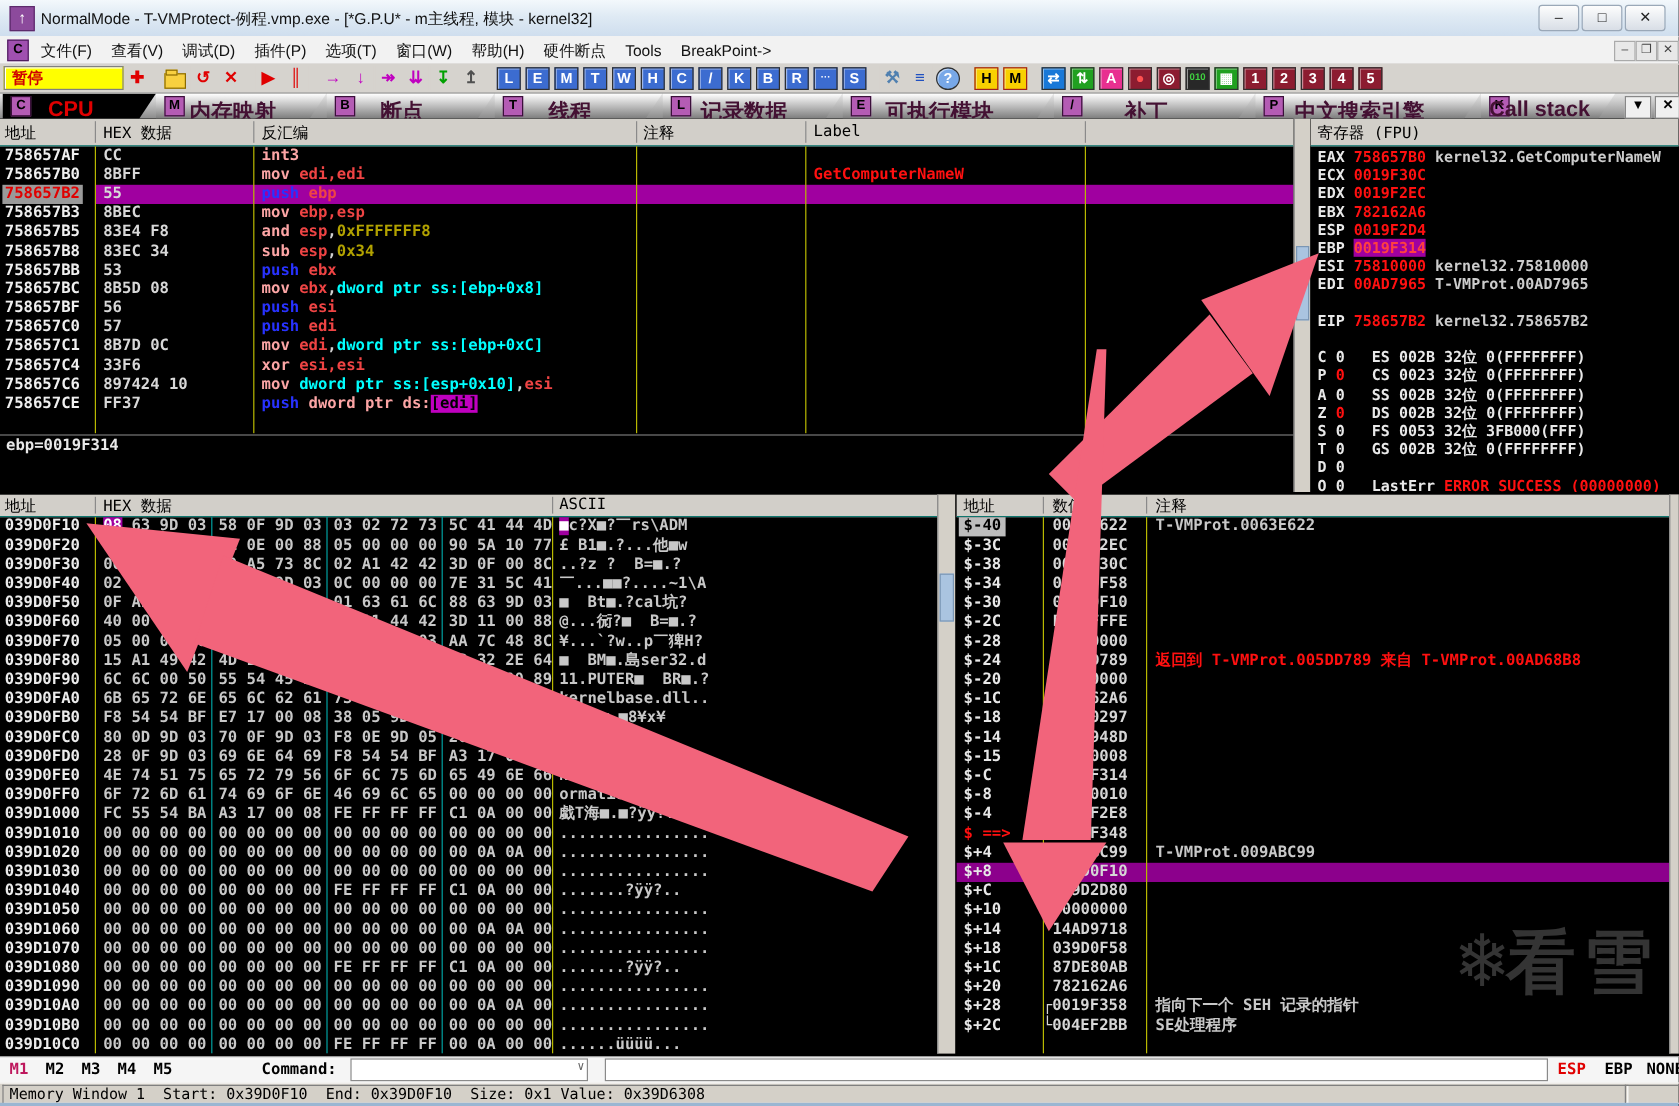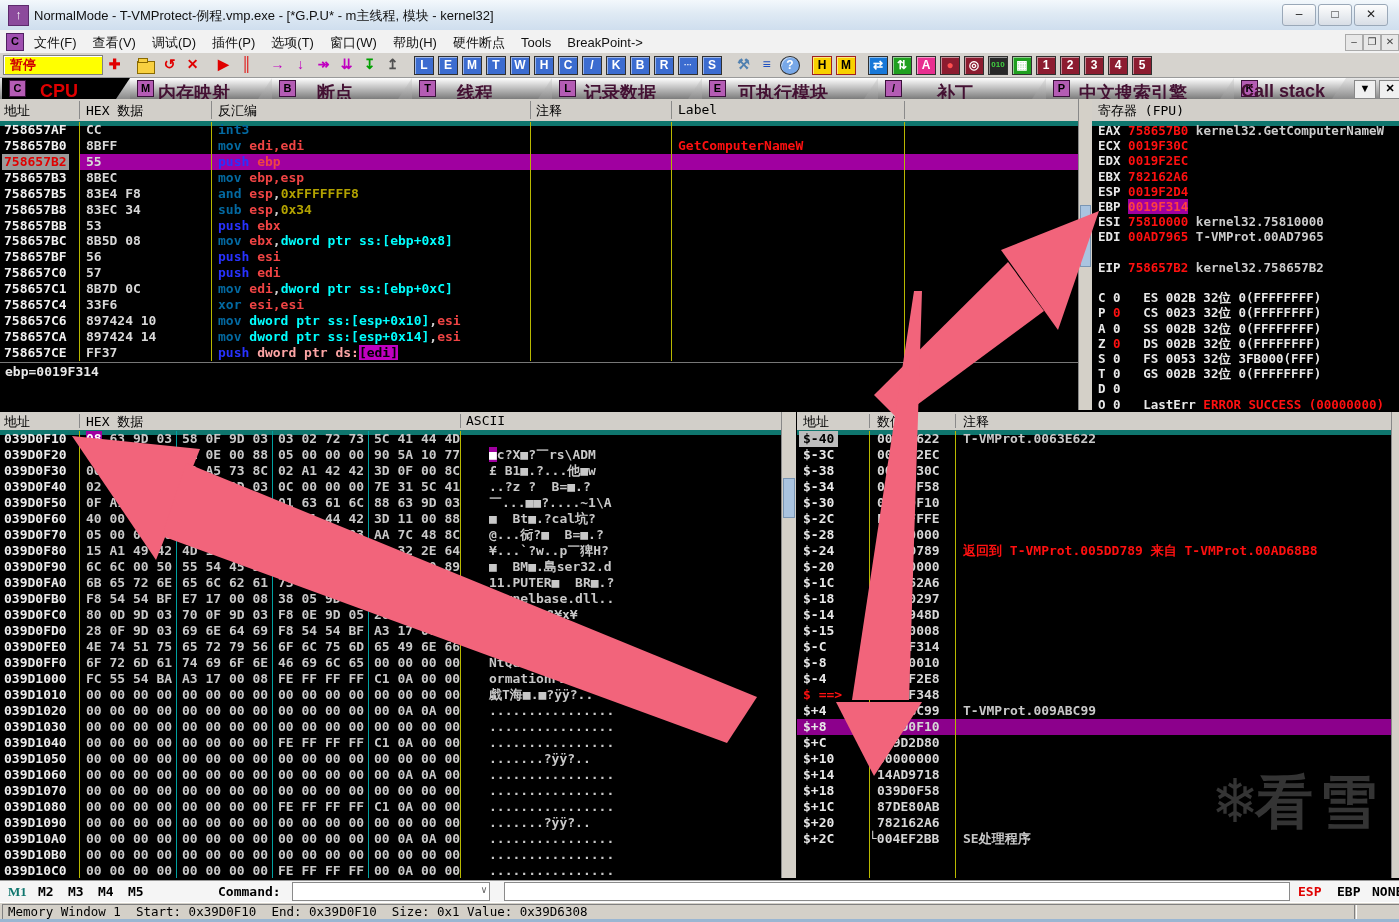--- a/index.html
+++ b/index.html
@@ -40,63 +40,63 @@
     clip-path:polygon(0 0,100% 0,calc(100% - 14px) 100%,0 100%);}
   .tab.active{background:#000;}
   .tab-letter{position:absolute;left:7px;top:2px;width:15px;height:15px;background:#b45cb4;border:1px solid #3a103a;
     color:#000;font-weight:bold;font-size:11px;text-align:center;line-height:14px;}
   .tab-label{position:absolute;left:0;right:14px;top:3px;text-align:center;font-size:18px;font-weight:bold;color:#413;}
   .tab.active .tab-label{color:#e00000;}
   .tab-ctl{position:absolute;top:2px;width:20px;height:17px;background:#f0f0f0;border:1px solid #888;
     text-align:center;line-height:15px;font-size:11px;font-weight:bold;color:#000;}
   
   .pane{position:absolute;background:#000;overflow:hidden;}
-  .phead{position:absolute;left:0;top:0;right:0;height:22px;background:#d2cfc9;border-bottom:5px solid #0f766e;
+  .phead{position:absolute;left:0;top:0;right:0;height:22px;background:#d2cfc9;border-bottom:1px solid #0f766e;
     font-size:13px;color:#000;}
   .phead span{position:absolute;top:3px;}
   .hsep{position:absolute;top:2px;width:1px;height:18px;background:#8a8a8a;}
   .vline-y{position:absolute;width:1px;background:#b8b800;}
   .vline-c{position:absolute;width:1px;background:#00a0a0;}
   .row{position:relative;white-space:pre;}
   
   #disasm .row{height:15.93px;line-height:15.93px;font-size:13px;font-weight:bold;}
   .d-addr{position:absolute;left:4px;color:#f0f0f0;}
   .d-hex{position:absolute;left:86px;color:#d8d8d8;}
   .d-ins{position:absolute;left:218px;}
   .d-label{position:absolute;left:678px;}
   .d-hl{position:absolute;left:80px;right:0;top:0;bottom:0;background:#a000a0;}
   .d-addr.cur{background:#9a9a9a;color:#e00000;padding:0 2px;left:2px;}
-  .t-y{color:#0369a1}.t-b{color:#2832ff}.t-g{color:#ef4444}.t-c{color:#00ffff}
+  .t-y{color:#fca5a5}.t-b{color:#2832ff}.t-g{color:#ef4444}.t-c{color:#00ffff}
   .t-m{color:#fca5a5}.t-o{color:#b2a200}.t-p{color:#d0d0d0}
   .t-mh{background:#c000c0;color:#000}
   #infoline{position:absolute;left:0;top:263px;right:0;height:19px;border-top:1px solid #777;
     color:#e8e8e8;font-size:13px;font-weight:bold;line-height:18px;padding-left:5px;}
   
   #regs-body{position:absolute;left:6px;top:24px;right:0;font-size:12.5px;font-weight:bold;line-height:15.2px;white-space:pre;}
   .rg-n{color:#e8e8e8}.rg-v{color:#ff1010}.rg-t{color:#cccccc}
   .rg-vh{background:#a000a0;color:#ff4040}
   
   .mrow{height:16px;line-height:16px;font-size:13px;font-weight:bold;}
   .m-addr{position:absolute;left:4px;color:#ececec;}
   .dumpg{position:absolute;color:#c8c8c8;}
-  .m-ascii{position:absolute;left:489px;color:#c8c8c8;margin-top:16px;}
+  .m-ascii{position:absolute;left:466px;color:#c8c8c8;}
   .hlb{background:#a000a0;color:#ffffff;}
   .s-addr{position:absolute;left:6px;color:#e8e8e8;}
   .s-val{position:absolute;left:80px;color:#d6d6d6;}
   .s-com{position:absolute;left:166px;color:#c8c8c8;}
   .s-red{color:#ff1010 !important;}
   .s-selA{background:#bdbdbd;color:#000;left:2px;padding:0 4px;}
   .s-hl{position:absolute;left:0;right:0;top:0;bottom:0;background:#8c008c;}
   
   .sb{position:absolute;background:#d4d0c8;border-left:1px solid #888;}
   .sb-thumb{position:absolute;left:1px;right:1px;background:#aac4e0;border:1px solid #7a96b4;}
   
   #mbar{position:absolute;left:0;top:880px;width:1399px;height:22px;background:#f5f5f5;border-top:1px solid #999;}
   .mlab{position:absolute;top:3px;font-size:13px;font-weight:bold;color:#000;}
-  .mlab.red{color:#0f766e;font-family:Liberation Serif, serif;}
+  .mlab.red{color:#be185d;}
   #cmd-label{position:absolute;left:218px;top:3px;font-size:13px;font-weight:bold;color:#000;}
   #cmd-combo{position:absolute;left:292px;top:1px;width:196px;height:17px;background:#fff;border:1px solid #8a8a8a;}
   #cmd-combo .arr{position:absolute;right:2px;top:1px;font-size:10px;color:#666;}
   #cmd-box2{position:absolute;left:504px;top:1px;width:784px;height:17px;background:#fff;border:1px solid #8a8a8a;}
   #esp-ind{position:absolute;left:1298px;top:3px;font-size:13px;font-weight:bold;color:#e00000;}
   #ebp-ind{position:absolute;left:1337px;top:3px;font-size:13px;font-weight:bold;color:#000;}
   #none-ind{position:absolute;left:1372px;top:3px;font-size:13px;font-weight:bold;color:#000;}
   #statusbar{position:absolute;left:0;top:902px;width:1399px;height:17px;background:#d4d0c8;border-top:1px solid #fff;}
   .spanel{position:absolute;top:1px;height:14px;border:1px solid;border-color:#808080 #fff #fff #808080;
     font-size:12.5px;color:#000;line-height:14px;padding-left:5px;white-space:pre;}
@@ -244,21 +244,20 @@
       <div class="row"><span class="d-addr">758657B3</span><span class="d-hex">8BEC</span><span class="d-ins"><span class="t-y">mov </span><span class="t-g">ebp,esp</span></span></div>
       <div class="row"><span class="d-addr">758657B5</span><span class="d-hex">83E4 F8</span><span class="d-ins"><span class="t-y">and </span><span class="t-g">esp</span><span class="t-p">,</span><span class="t-o">0xFFFFFFF8</span></span></div>
       <div class="row"><span class="d-addr">758657B8</span><span class="d-hex">83EC 34</span><span class="d-ins"><span class="t-y">sub </span><span class="t-g">esp</span><span class="t-p">,</span><span class="t-o">0x34</span></span></div>
       <div class="row"><span class="d-addr">758657BB</span><span class="d-hex">53</span><span class="d-ins"><span class="t-b">push </span><span class="t-g">ebx</span></span></div>
       <div class="row"><span class="d-addr">758657BC</span><span class="d-hex">8B5D 08</span><span class="d-ins"><span class="t-y">mov </span><span class="t-g">ebx</span><span class="t-p">,</span><span class="t-c">dword ptr ss:[ebp+0x8]</span></span></div>
       <div class="row"><span class="d-addr">758657BF</span><span class="d-hex">56</span><span class="d-ins"><span class="t-b">push </span><span class="t-g">esi</span></span></div>
       <div class="row"><span class="d-addr">758657C0</span><span class="d-hex">57</span><span class="d-ins"><span class="t-b">push </span><span class="t-g">edi</span></span></div>
       <div class="row"><span class="d-addr">758657C1</span><span class="d-hex">8B7D 0C</span><span class="d-ins"><span class="t-y">mov </span><span class="t-g">edi</span><span class="t-p">,</span><span class="t-c">dword ptr ss:[ebp+0xC]</span></span></div>
       <div class="row"><span class="d-addr">758657C4</span><span class="d-hex">33F6</span><span class="d-ins"><span class="t-y">xor </span><span class="t-g">esi,esi</span></span></div>
       <div class="row"><span class="d-addr">758657C6</span><span class="d-hex">897424 10</span><span class="d-ins"><span class="t-y">mov </span><span class="t-c">dword ptr ss:[esp+0x10]</span><span class="t-p">,</span><span class="t-g">esi</span></span></div>
-      <div class="row"><span class="d-addr">758657CA</span><span class="d-hex">897424 14</span><span class="d-ins"><span class="t-y">mov </span><span class="t-c">dword ptr ss:[esp+0x14]</span><span class="t-p">,</span><span class="t-g">esi</span></span></div>
       <div class="row"><span class="d-addr">758657CE</span><span class="d-hex">FF37</span><span class="d-ins"><span class="t-b">push </span><span class="t-m">dword ptr ds:</span><span class="t-mh">[edi]</span></span></div>
     </div>
   <div class="vline-y" style="left:79px;top:23px;height:239px"></div>
   <div class="vline-y" style="left:211px;top:23px;height:239px"></div>
   <div class="vline-y" style="left:530px;top:23px;height:239px"></div>
   <div class="vline-y" style="left:671px;top:23px;height:239px"></div>
   <div class="vline-y" style="left:904px;top:23px;height:239px"></div>
   <div id="infoline" class="mono">ebp=0019F314</div>
 </div>
 
@@ -349,20 +348,21 @@
       <div class="row mrow"><span class="s-addr">$-4</span><span class="s-val">0019F2E8</span></div>
       <div class="row mrow"><span class="s-addr s-red">$ ==&gt;</span><span class="s-val">0019F348</span></div>
       <div class="row mrow"><span class="s-addr">$+4</span><span class="s-val">009ABC99</span><span class="s-com">T-VMProt.009ABC99</span></div>
       <div class="row mrow"><div class="s-hl"></div><span class="s-addr">$+8</span><span class="s-val">039D0F10</span></div>
       <div class="row mrow"><span class="s-addr">$+C</span><span class="s-val">039D2D80</span></div>
       <div class="row mrow"><span class="s-addr">$+10</span><span class="s-val">00000000</span></div>
       <div class="row mrow"><span class="s-addr">$+14</span><span class="s-val">14AD9718</span></div>
       <div class="row mrow"><span class="s-addr">$+18</span><span class="s-val">039D0F58</span></div>
       <div class="row mrow"><span class="s-addr">$+1C</span><span class="s-val">87DE80AB</span></div>
       <div class="row mrow"><span class="s-addr">$+20</span><span class="s-val">782162A6</span></div>
+      <div class="row mrow"><span class="s-addr">$+28</span><span class="s-val" style="left: 72px;">┌0019F358</span><span class="s-com">指向下一个 SEH 记录的指针</span></div>
       <div class="row mrow"><span class="s-addr">$+2C</span><span class="s-val" style="left: 72px;">└004EF2BB</span><span class="s-com">SE处理程序</span></div>
     </div>
   <div class="vline-y" style="left:72px;top:19px;height:447px"></div>
   <div class="vline-y" style="left:158px;top:19px;height:447px"></div>
   <div id="watermark">
     <span class="flake">❄</span><span>看雪</span>
   </div>
 </div>
 
 <div class="sb" style="left:1391px;top:412px;width:8px;height:466px;"></div>

